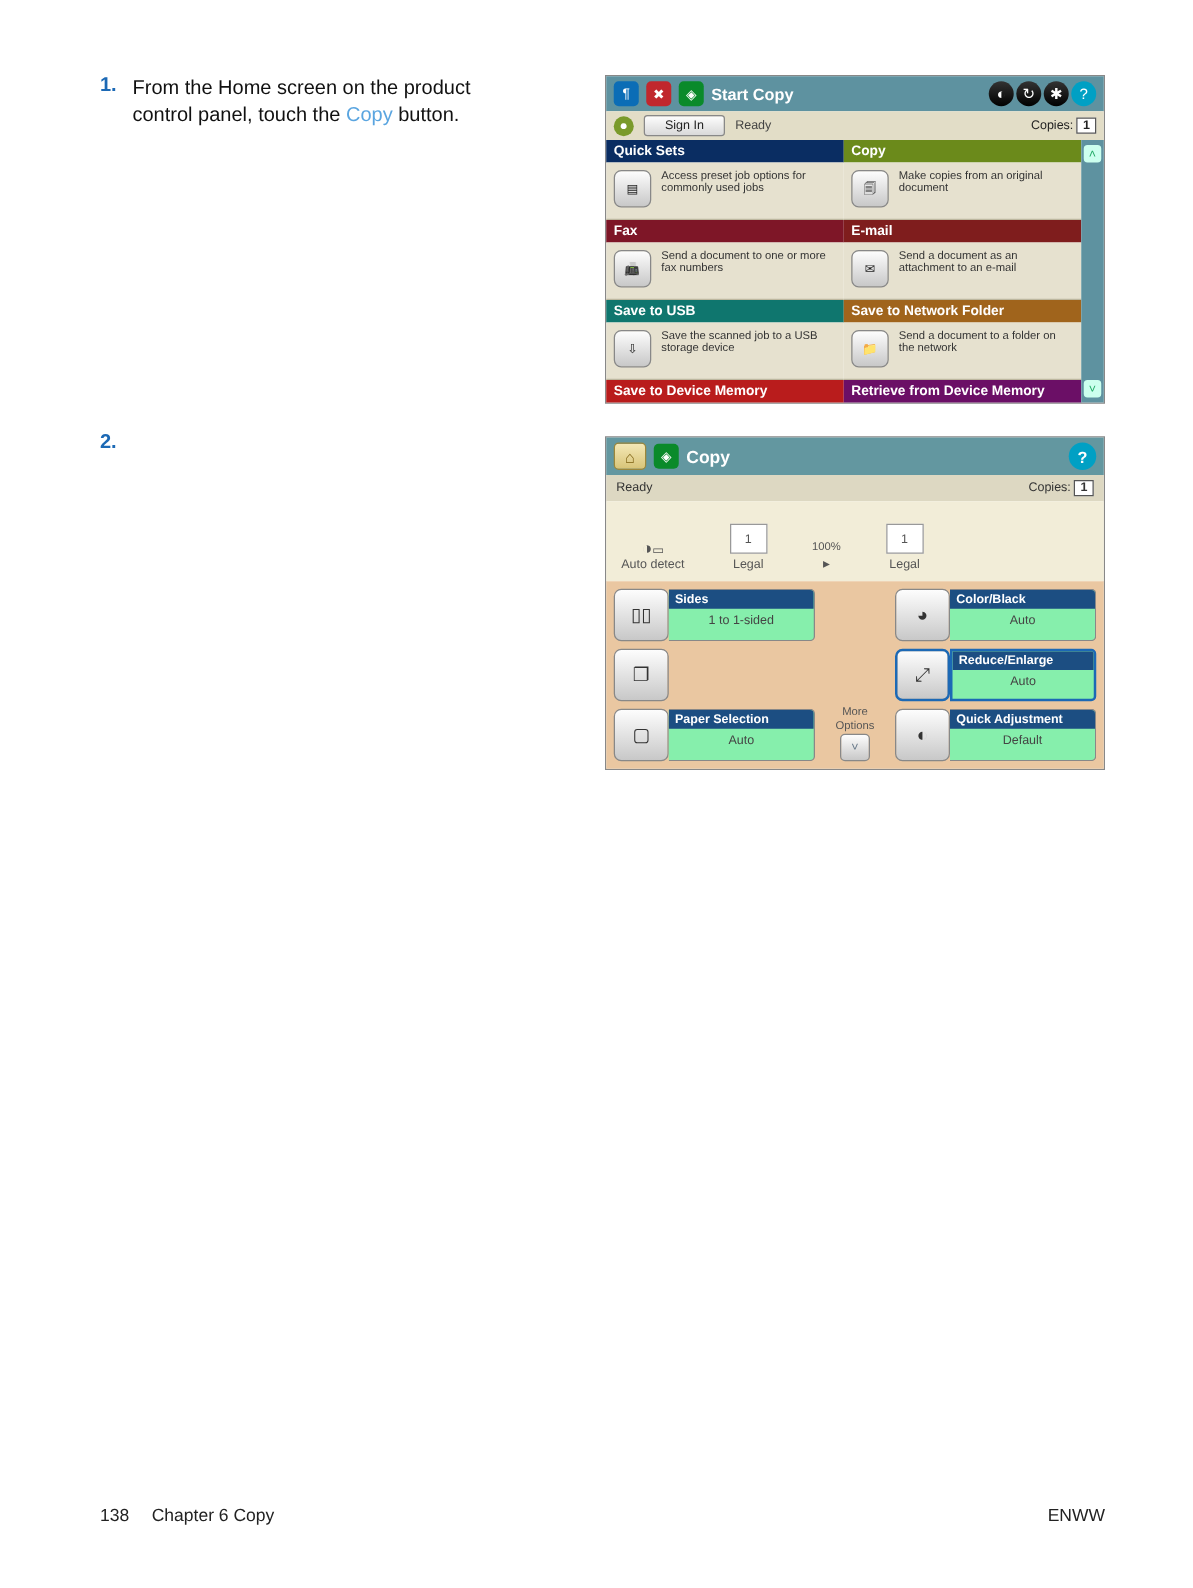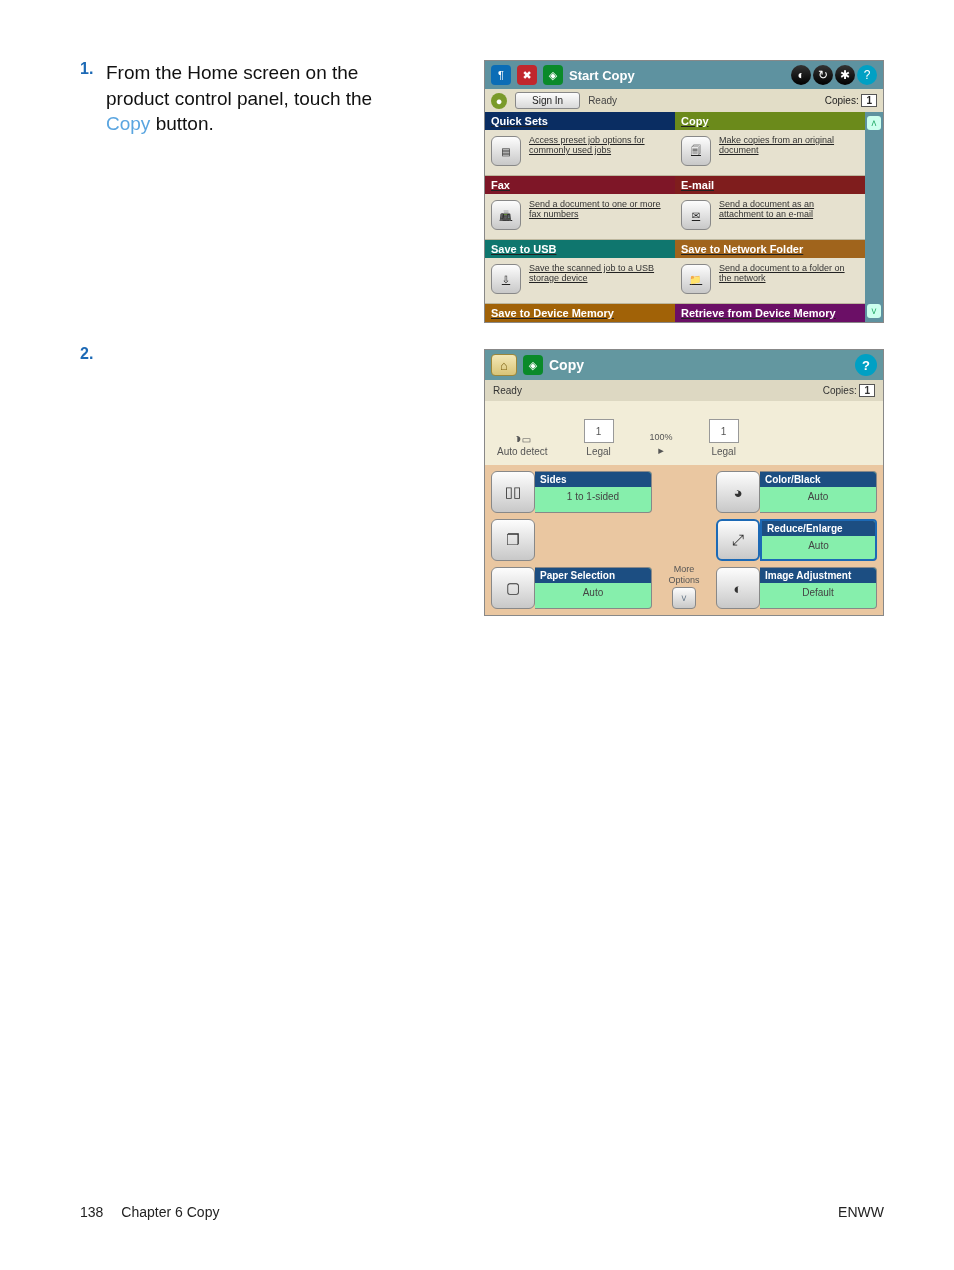--- a/index.html
+++ b/index.html
@@ -1,21 +1,21 @@
 <!DOCTYPE html>
 <html><head>
 <meta charset="utf-8">
 <style>
   * { box-sizing: border-box; }
   body { margin:0; padding:0; background:#fff; font-family:Arial,Helvetica,sans-serif; width:954px; height:1270px; position:relative; }
   .page { padding:60px 70px 0 80px; }
   .page-title { color:#1c69b5; font-size:32px; font-weight:bold; margin:30px 0 30px 0; }
   .row { display:flex; align-items:flex-start; margin-bottom:22px; }
   .num { color:#1c69b5; font-weight:bold; width:26px; flex:none; }
-  .step-text { flex:none; width:310px; font-size:19px; line-height:1.35; color:#111; }
+  .step-text { flex:none; width:310px; font-size:16px; line-height:1.35; color:#111; }
   .lk { color:#5aa5e0; }
   .screens { width:400px; margin-left:auto; }
 
   
   .shot { width:400px; font-size:10px; color:#222; border:1px solid #888; }
   .top1 { background:#5e92a0; display:flex; align-items:center; padding:4px 6px; gap:6px; }
   .sq { width:20px; height:20px; border-radius:4px; display:flex; align-items:center; justify-content:center; font-size:11px; }
   .hp { background:#0b6db6; color:#fff; }
   .red { background:#c1272d; color:#fff; }
   .grnfill { background:#0a8a2a; color:#fff; }
@@ -23,30 +23,30 @@
   .rndicons { display:flex; gap:2px; }
   .rnd { width:20px; height:20px; border-radius:10px; background:linear-gradient(#333,#000); color:#fff; font-size:12px; display:flex; align-items:center; justify-content:center; }
   .rnd.q { background:#00a0c4; }
 
   .sub1 { background:#e2ddc7; display:flex; align-items:center; padding:3px 6px; gap:8px; }
   .signin { background:linear-gradient(#fdfdfd,#d9d9d9); border:1px solid #888; border-radius:3px; padding:2px 16px; font-size:10px; }
   .ready1 { flex:1; color:#444; }
   .copies { font-size:10px; }
   .cbox { display:inline-block; background:#fff; border:1px solid #555; padding:0 4px; font-weight:bold; }
 
-  .grid2 { display:flex;text-decoration:underline; }
+  .grid2 { display:flex; }
   .col2 { flex:1; }
   .hdr { color:#fff; font-size:11px; font-weight:bold; padding:3px 6px; }
   .hqs { background:#0a2d62; }
   .hcopy{ background:#6b8a1b; }
   .hfax { background:#7e1627; }
   .hemail{ background:#7f1d1d; }
   .husb { background:#0f766e; }
   .hnet { background:#a0641c; }
-  .hdev { background:#a16207; }
+  .hdev { background:#b91c1c; }
   .hret { background:#6b0f66; }
   .tile { background:#e6e1cf; padding:6px 6px; display:flex; gap:8px; min-height:46px; border-bottom:1px solid #bdb79f; }
   .ticon { width:30px; height:30px; background:linear-gradient(#fdfdfd,#c8c8c8); border:1px solid #888; border-radius:6px; flex:none; display:flex; align-items:center; justify-content:center; }
   .tdesc { font-size:9px; color:#333; line-height:1.1; }
   .sidearrow { width:18px; background:#5e92a0; display:flex; flex-direction:column; justify-content:space-between; align-items:center; padding:4px 0; }
   .sarr { width:14px; height:14px; border-radius:3px; background:#cfe; color:#2a6; font-size:10px; display:flex; align-items:center; justify-content:center; }
 
   
   .shot2 { width:400px; font-size:10px; color:#333; border:1px solid #888; margin-top:4px;}
   .top2 { background:#6397a0; display:flex; align-items:center; padding:4px 6px; gap:6px; }
@@ -227,21 +227,21 @@
             <div class="optc selected">
               <div class="oicon">⤢</div>
               <div class="obody">
                   <div class="ohdr">Reduce/Enlarge</div>
                   <div class="oval">Auto</div>
                 </div>
             </div>
             <div class="optc">
               <div class="oicon">◐</div>
               <div class="obody">
-                  <div class="ohdr">Image Adjustment</div>
+                  <div class="ohdr">Quick Adjustment</div>
                   <div class="oval">Default</div>
                 </div>
             </div>
           </div>
         </div>
       </div>
     </div>
   </div>
 </div>
 

